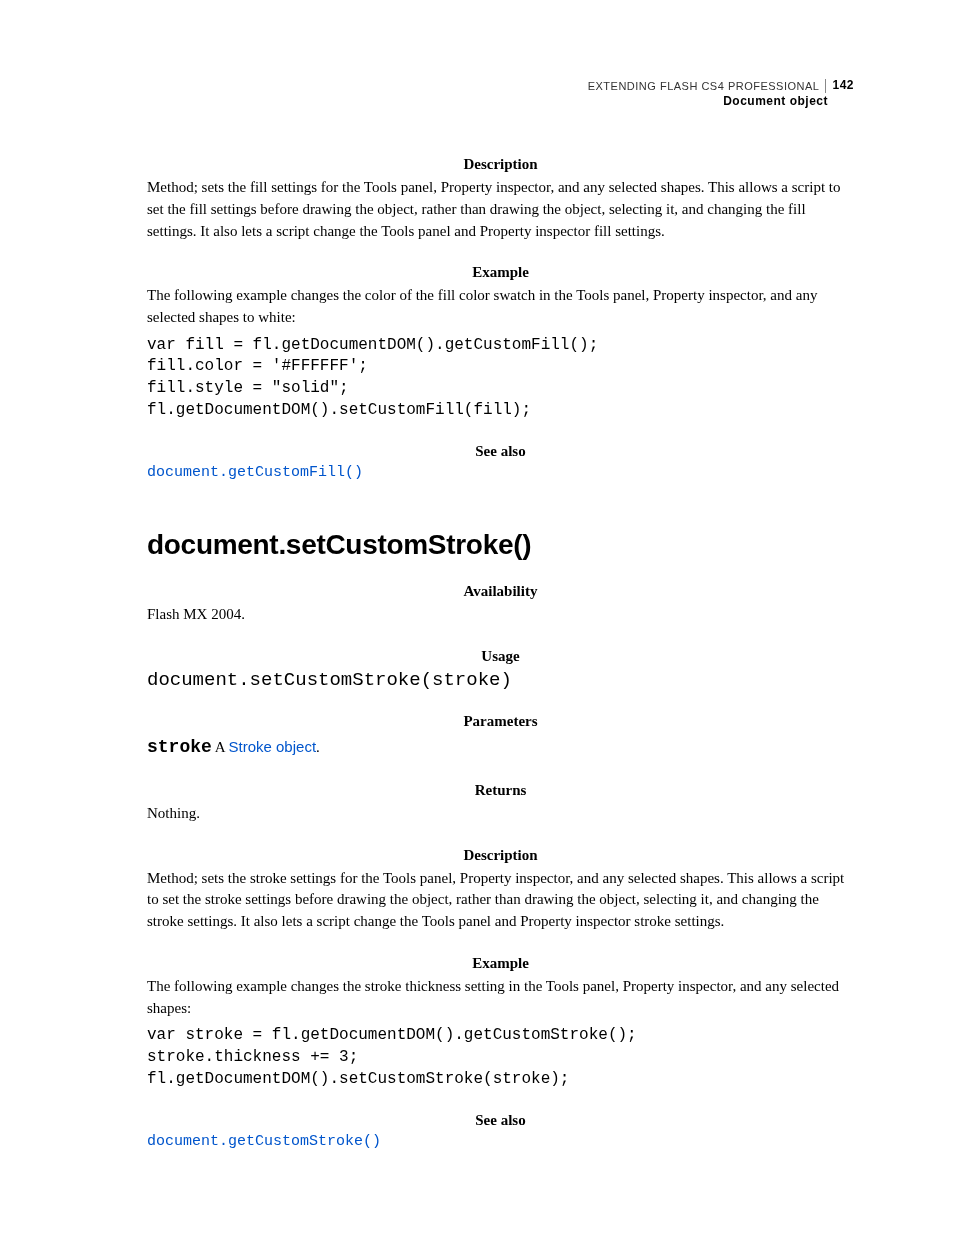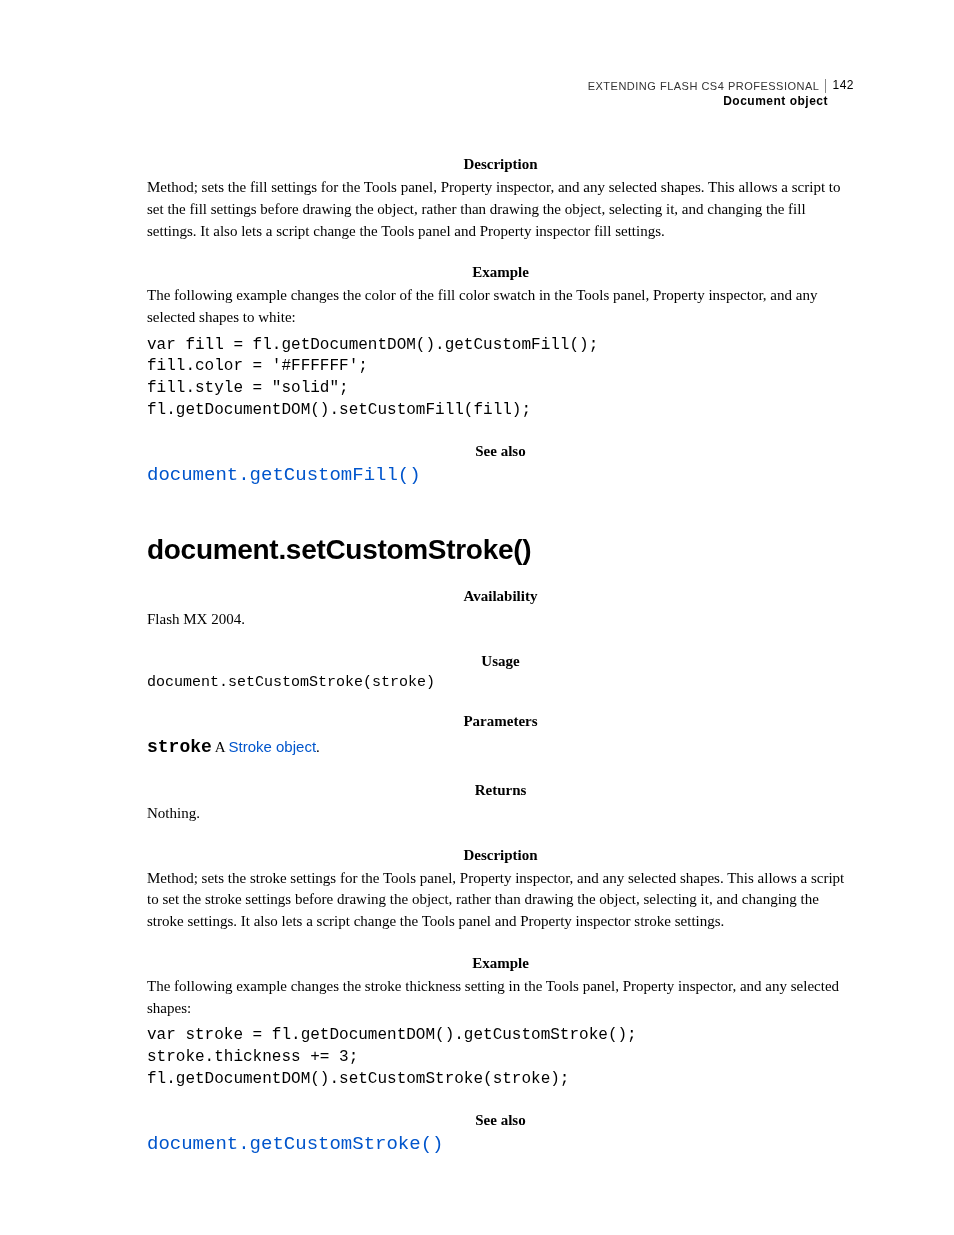--- a/index.html
+++ b/index.html
@@ -36,21 +36,21 @@
   }
   .running-header .title {
     color: #333;
   }
   .running-header .divider {
     border-left: 1px solid #888;
     height: 14px;
     display: inline-block;
   }
   .running-header .pagenum {
-    font-weight: normal;
+    font-weight: bold;
     font-size: 12px;
   }
   .running-header .subtitle {
     font-weight: bold;
     font-size: 12px;
     padding-right: 26px;
   }
   .content {
     margin-top: 70px;
   }
@@ -70,21 +70,21 @@
   }
   pre.code {
     font-family: "Courier New", Courier, monospace;
     font-size: 16px;
     line-height: 1.35;
     margin: 6px 0 2px 0;
     white-space: pre;
   }
   .link {
     font-family: "Courier New", Courier, monospace;
-    font-size: 19px;
+    font-size: 15px;
     color: #0055cc;
     display: block;
     margin-top: 4px;
   }
   .inline-link {
     color: #0055cc;
     font-family: Liberation Sans, sans-serif;
   }
   h1.method-title {
     font-family: "Myriad Pro", "Helvetica Neue", Arial, sans-serif;
@@ -94,21 +94,21 @@
     margin-bottom: 18px;
     letter-spacing: -0.3px;
   }
   .param-name {
     font-family: "Courier New", Courier, monospace;
     font-size: 18px;
     font-weight: bold;
   }
   .usage-code {
     font-family: "Courier New", Courier, monospace;
-    font-size: 15px;
+    font-size: 19px;
   }
 </style>
 </head>
 <body>
 
 <div class="page">
 
   <div class="running-header">
     <div class="line1">
       <span class="title">EXTENDING FLASH CS4 PROFESSIONAL</span>

